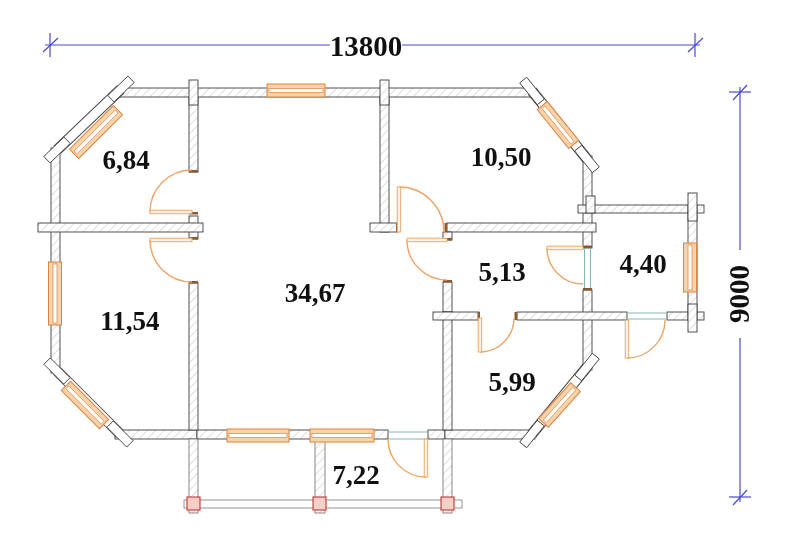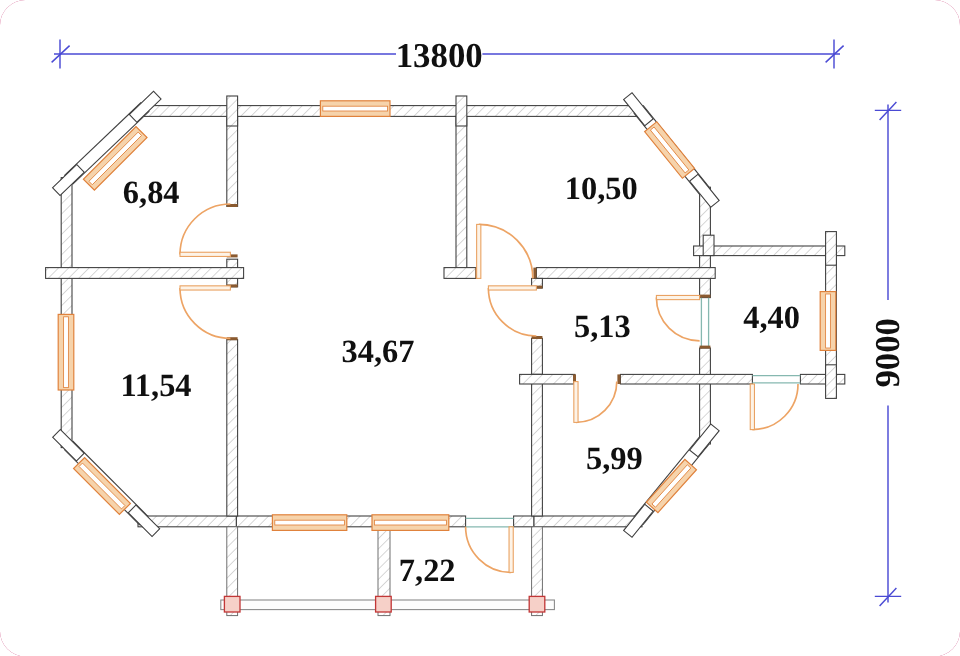--- a/index.html
+++ b/index.html
@@ -1,16 +1,16 @@
 <!DOCTYPE html>
 <html><head>
 <meta charset="utf-8">
 <style>
   html,body{margin:0;padding:0;background:#ffffff;}
-  .page{width:800px;height:547px;position:relative;margin:0 auto;background:#be185d;overflow:hidden;border-radius:21px;}
+  .page{width:800px;height:547px;position:relative;margin:0 auto;background:#be185d;overflow:hidden;}
   svg{display:block;}
   .wall{fill:url(#hatch);stroke:#3f3f3f;stroke-width:0.9;}
   .post{fill:url(#hatch);stroke:#6a6a6a;stroke-width:0.8;}
   .dwall-o{stroke:#3f3f3f;stroke-width:10.8;fill:none;}
   .dwall-f{stroke:#ffffff;stroke-width:9;fill:none;}
   .stubw{fill:#ffffff;stroke:#3f3f3f;stroke-width:0.9;}
   .door-arc{stroke:#eda465;stroke-width:1.4;fill:none;}
   .door-leaf{fill:#fdf3e7;stroke:#e9a160;stroke-width:0.9;}
   .jamb{fill:#8a5a30;stroke:none;}
   .win-outer{fill:#f6d3ab;stroke:#e0823c;stroke-width:1;}

